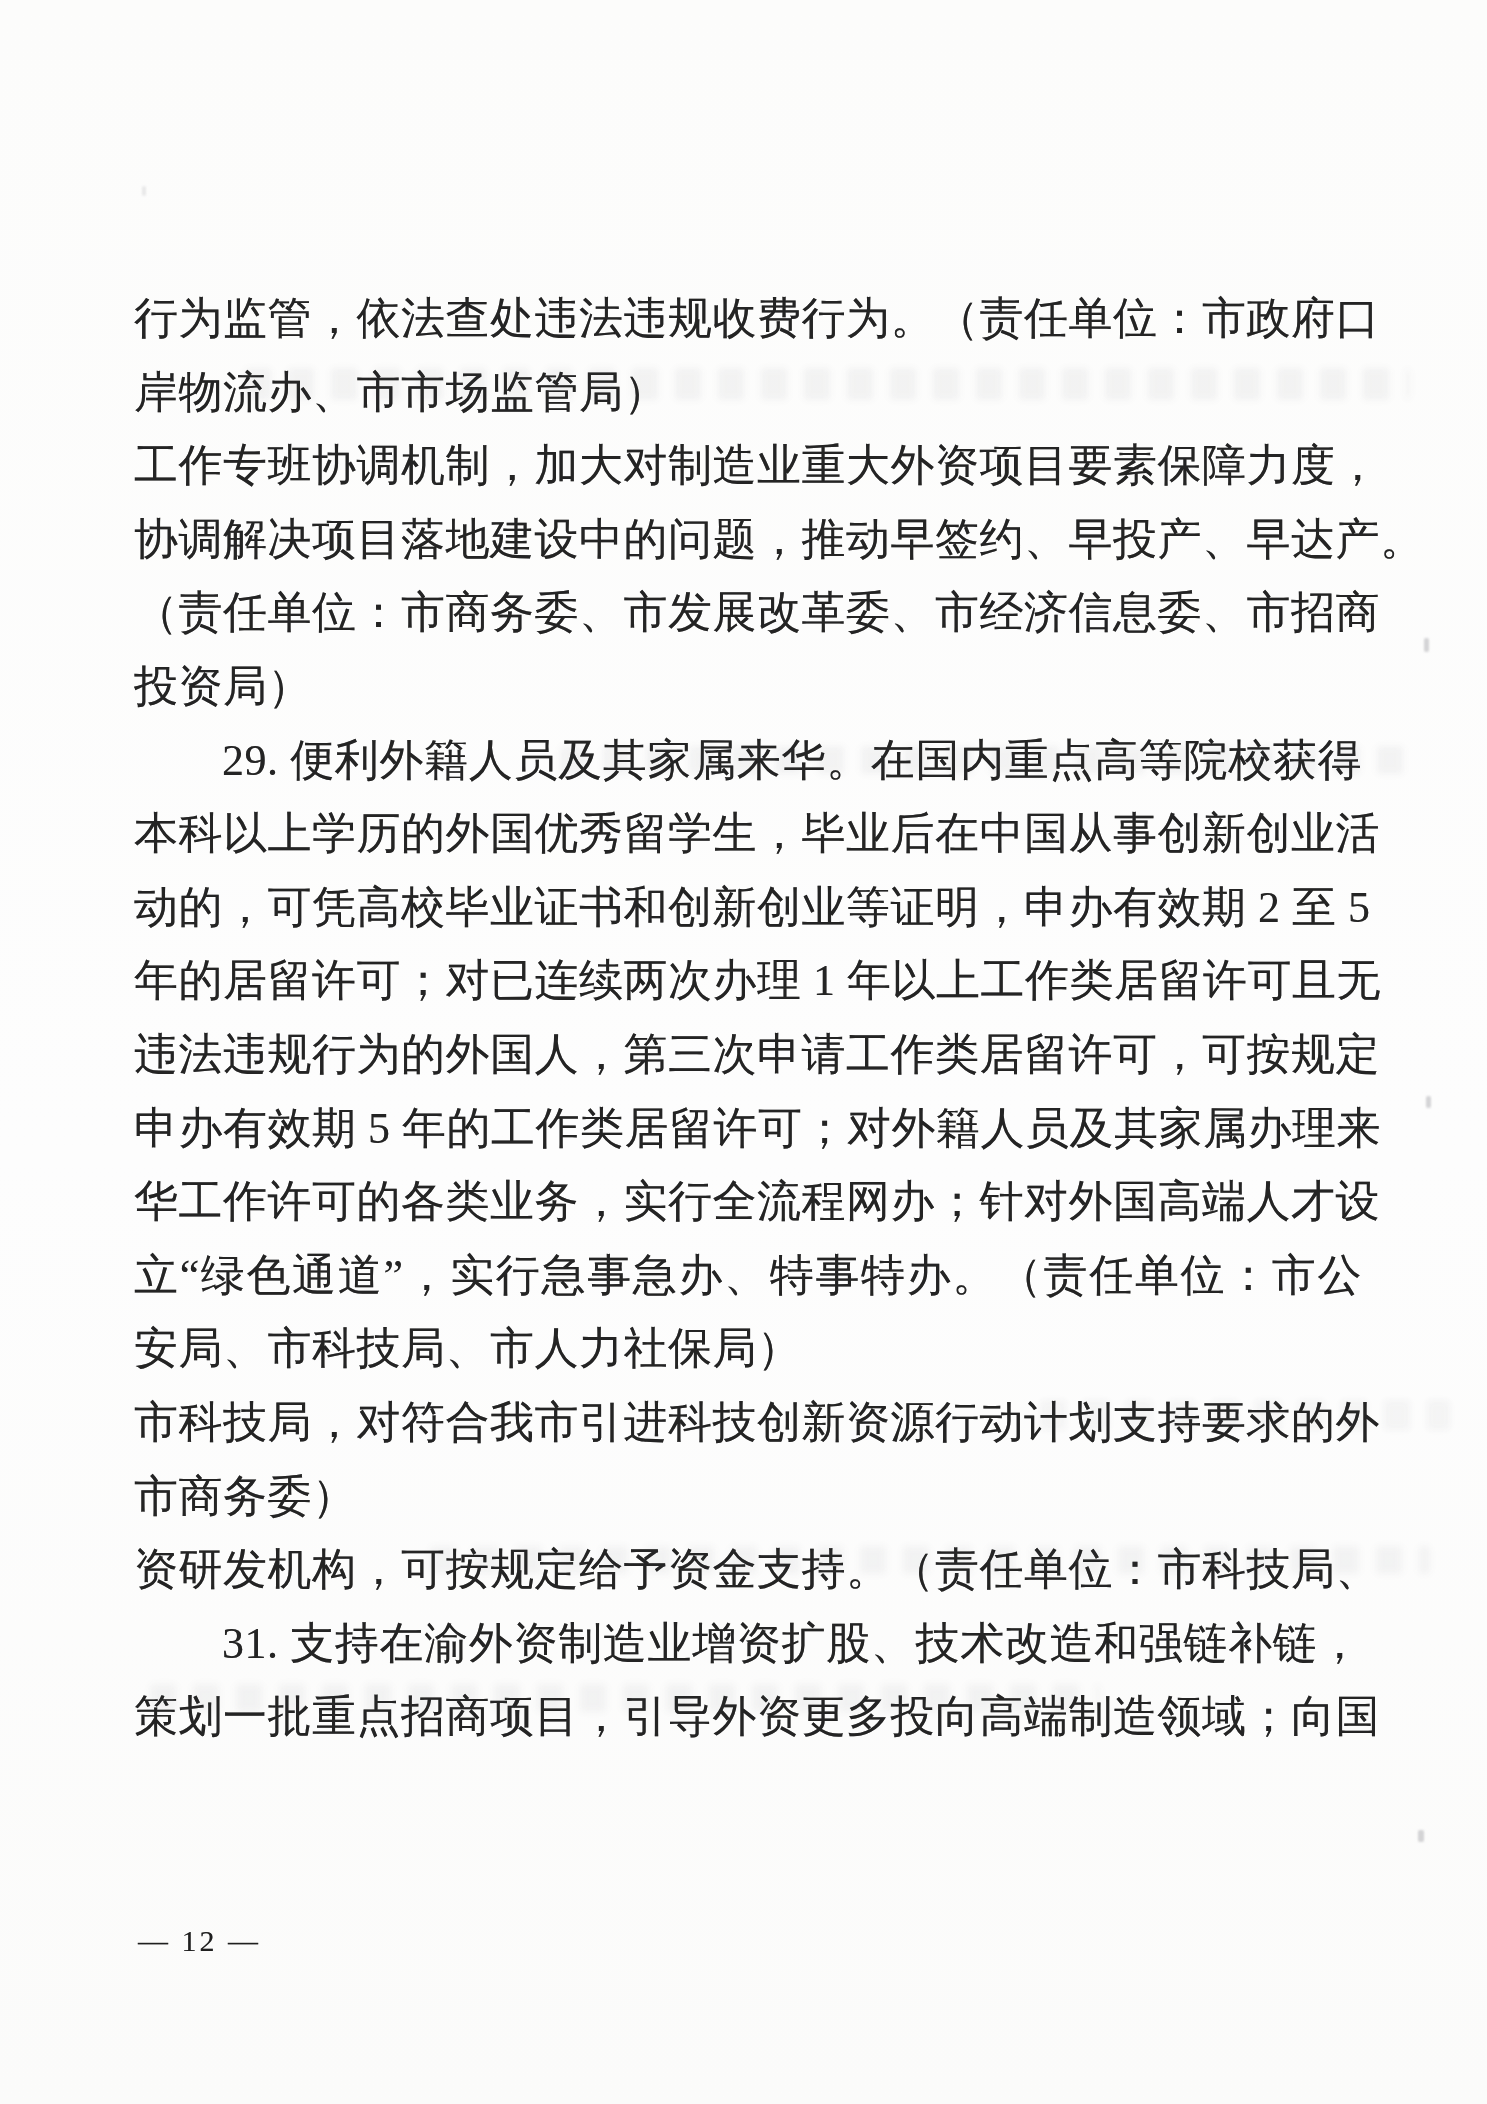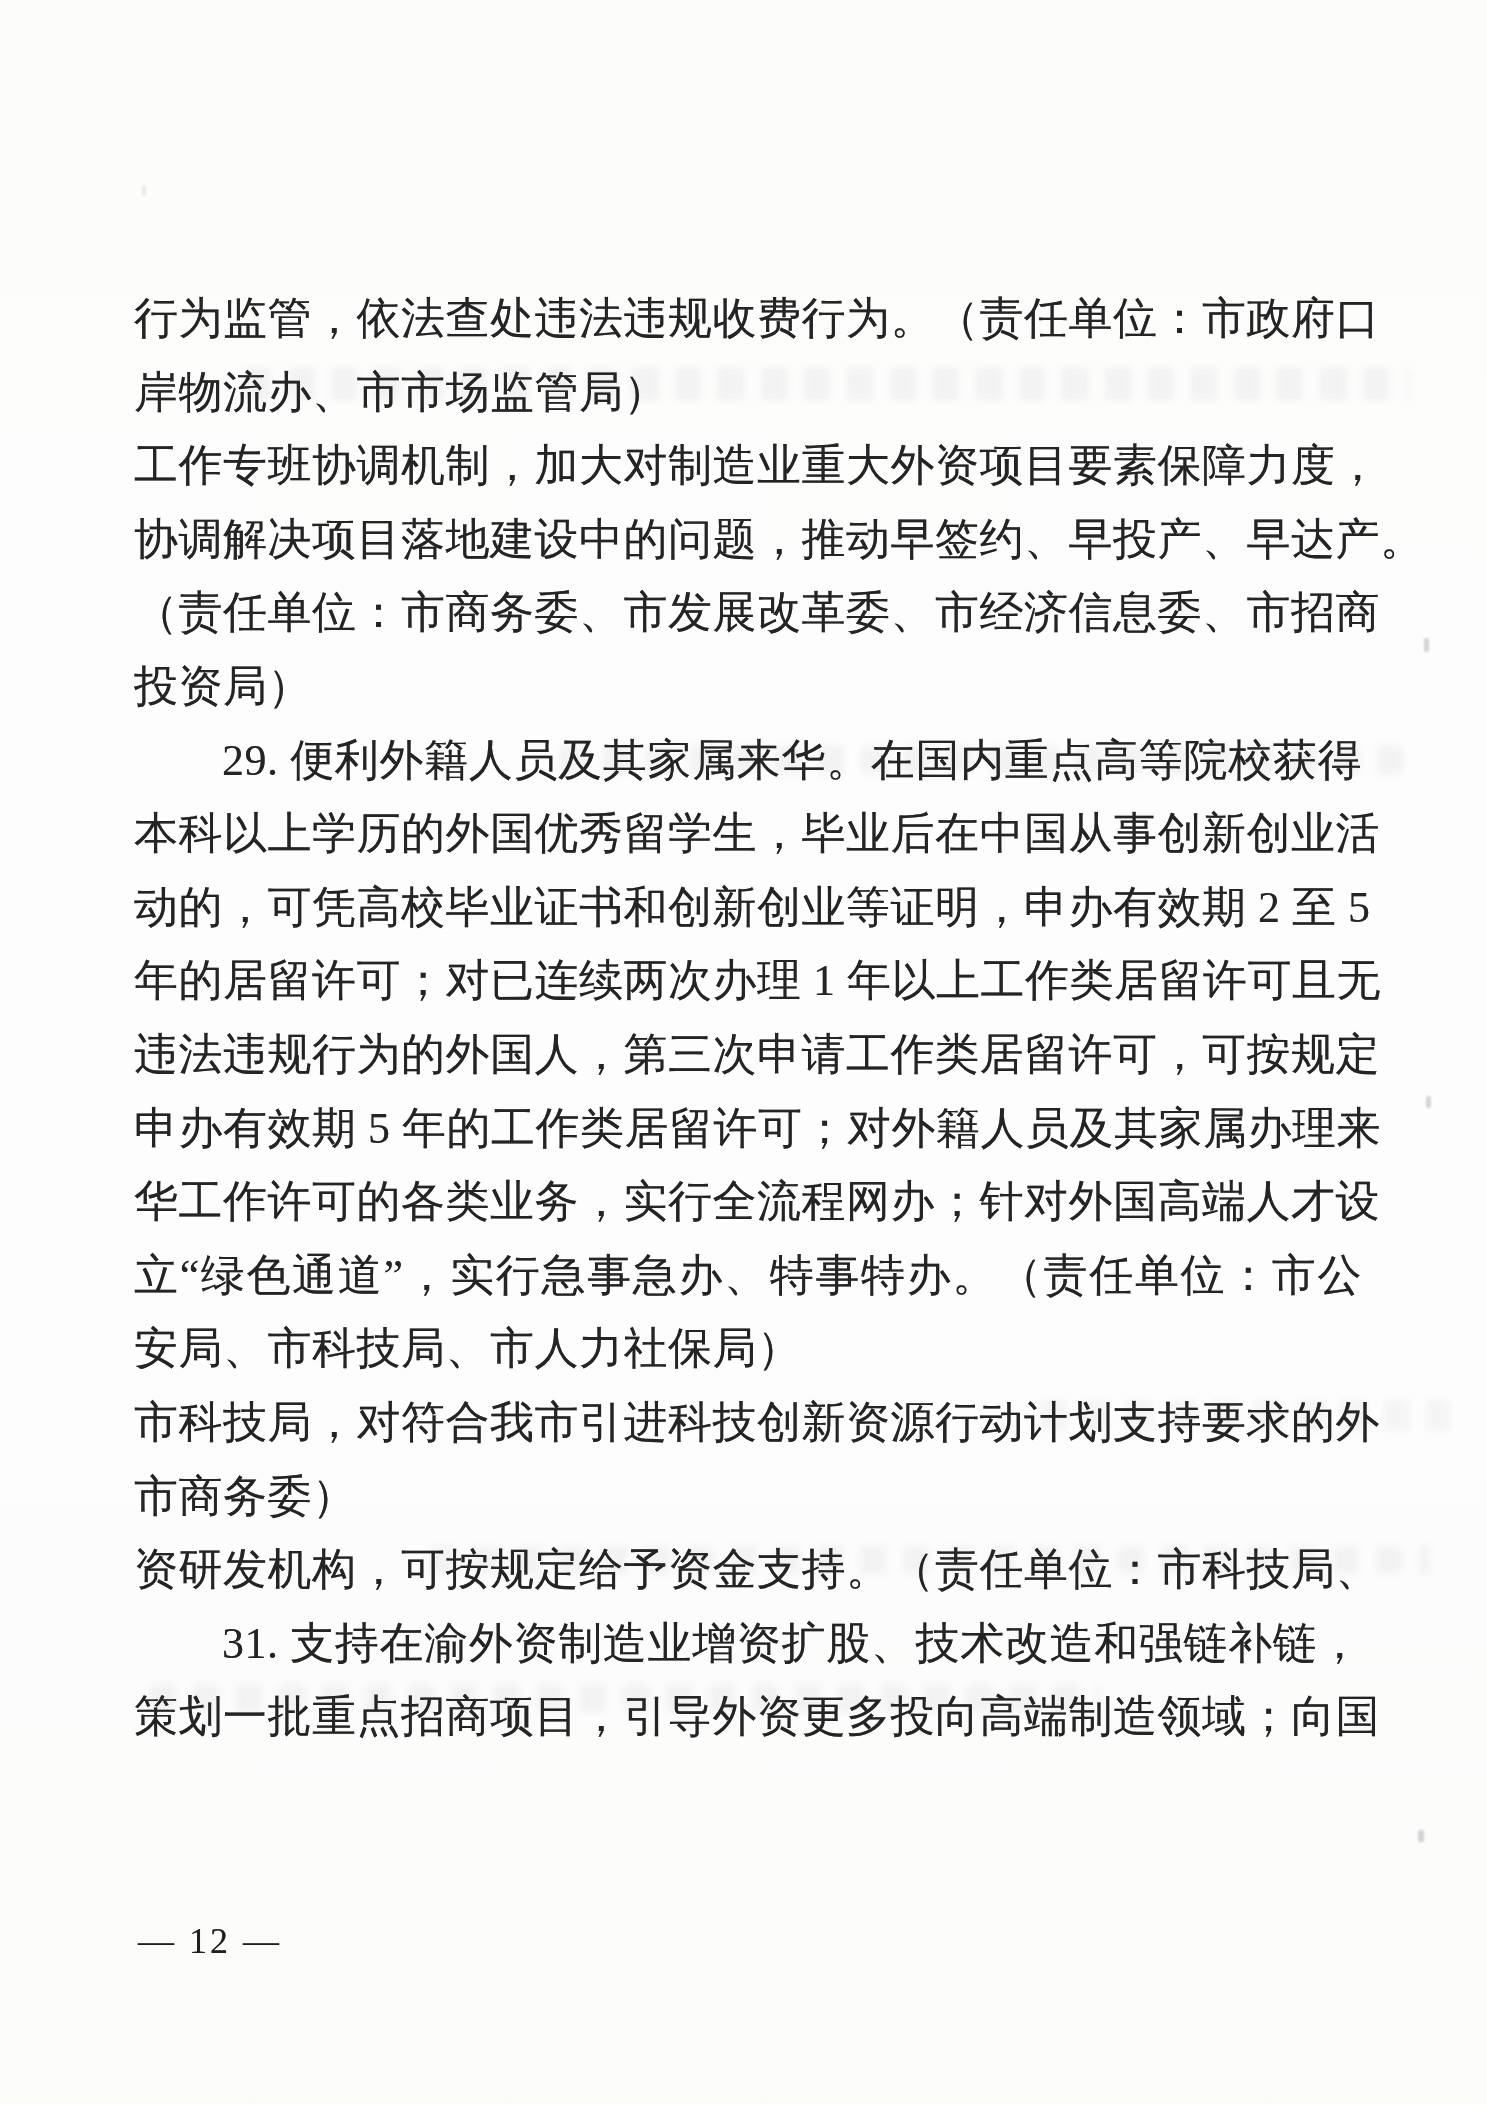--- a/index.html
+++ b/index.html
@@ -42,21 +42,21 @@
   .line.short {
     text-align: center;
     text-align-last: left;
   }
   .page-footer {
     position: absolute;
     left: 138px;
     top: 1916px;
     height: 50px;
     line-height: 50px;
-    font-size: 36px;
+    font-size: 30px;
     letter-spacing: 3px;
     color: #1f1f1f;
     text-shadow: 0 0 0.6px rgba(40,40,40,0.5);
   }
   
   .ghost {
     position: absolute;
     filter: blur(3.5px);
     opacity: 0.55;
     border-radius: 4px;

